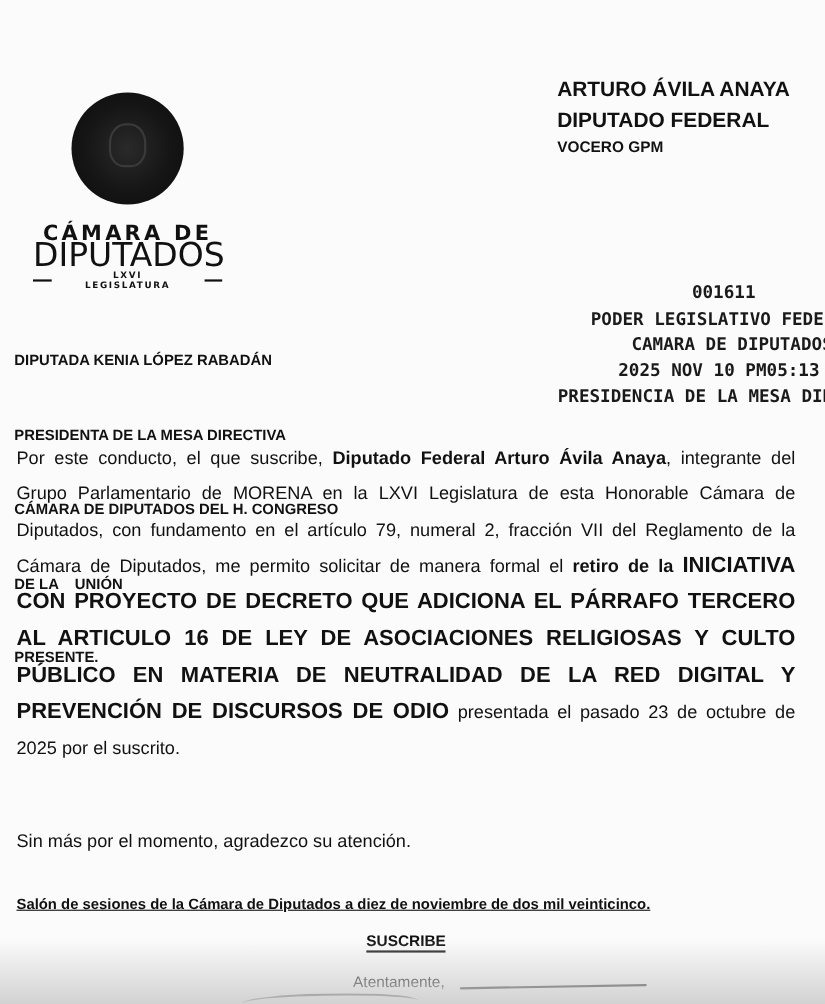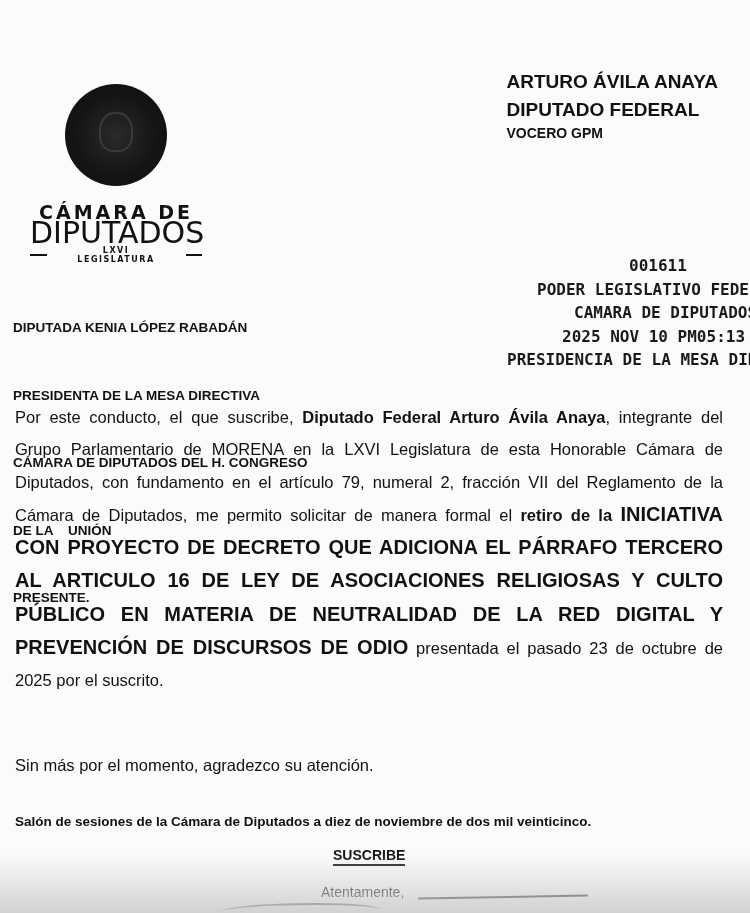--- a/index.html
+++ b/index.html
@@ -148,20 +148,21 @@
       left: 15px;
       top: 756px;
       font-size: 16.5px;
     }
     .place-date {
       position: absolute;
       left: 15px;
       top: 814px;
       font-size: 13.5px;
       font-weight: bold;
+      text-decoration: underline;
     }
     .suscribe {
       position: absolute;
       left: 333px;
       top: 847px;
       font-size: 14px;
       font-weight: bold;
       border-bottom: 2px solid #222;
       padding-bottom: 1px;
     }

